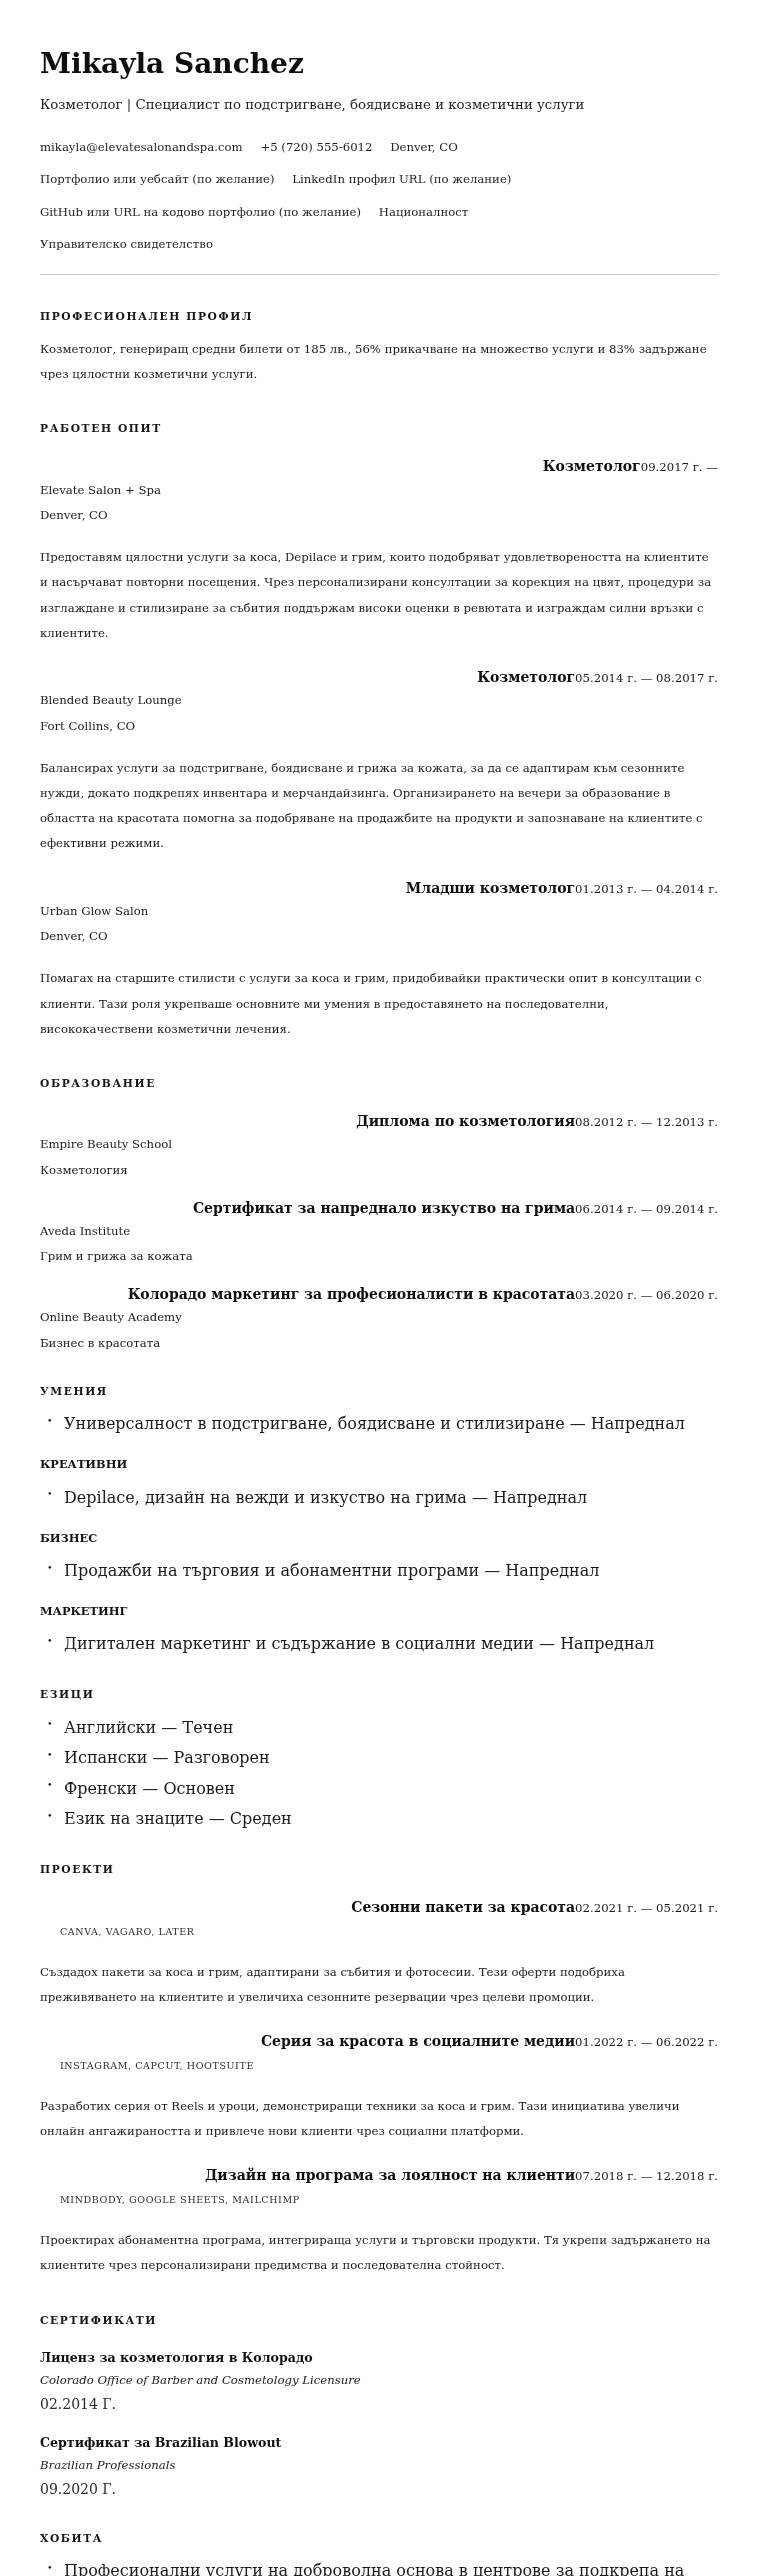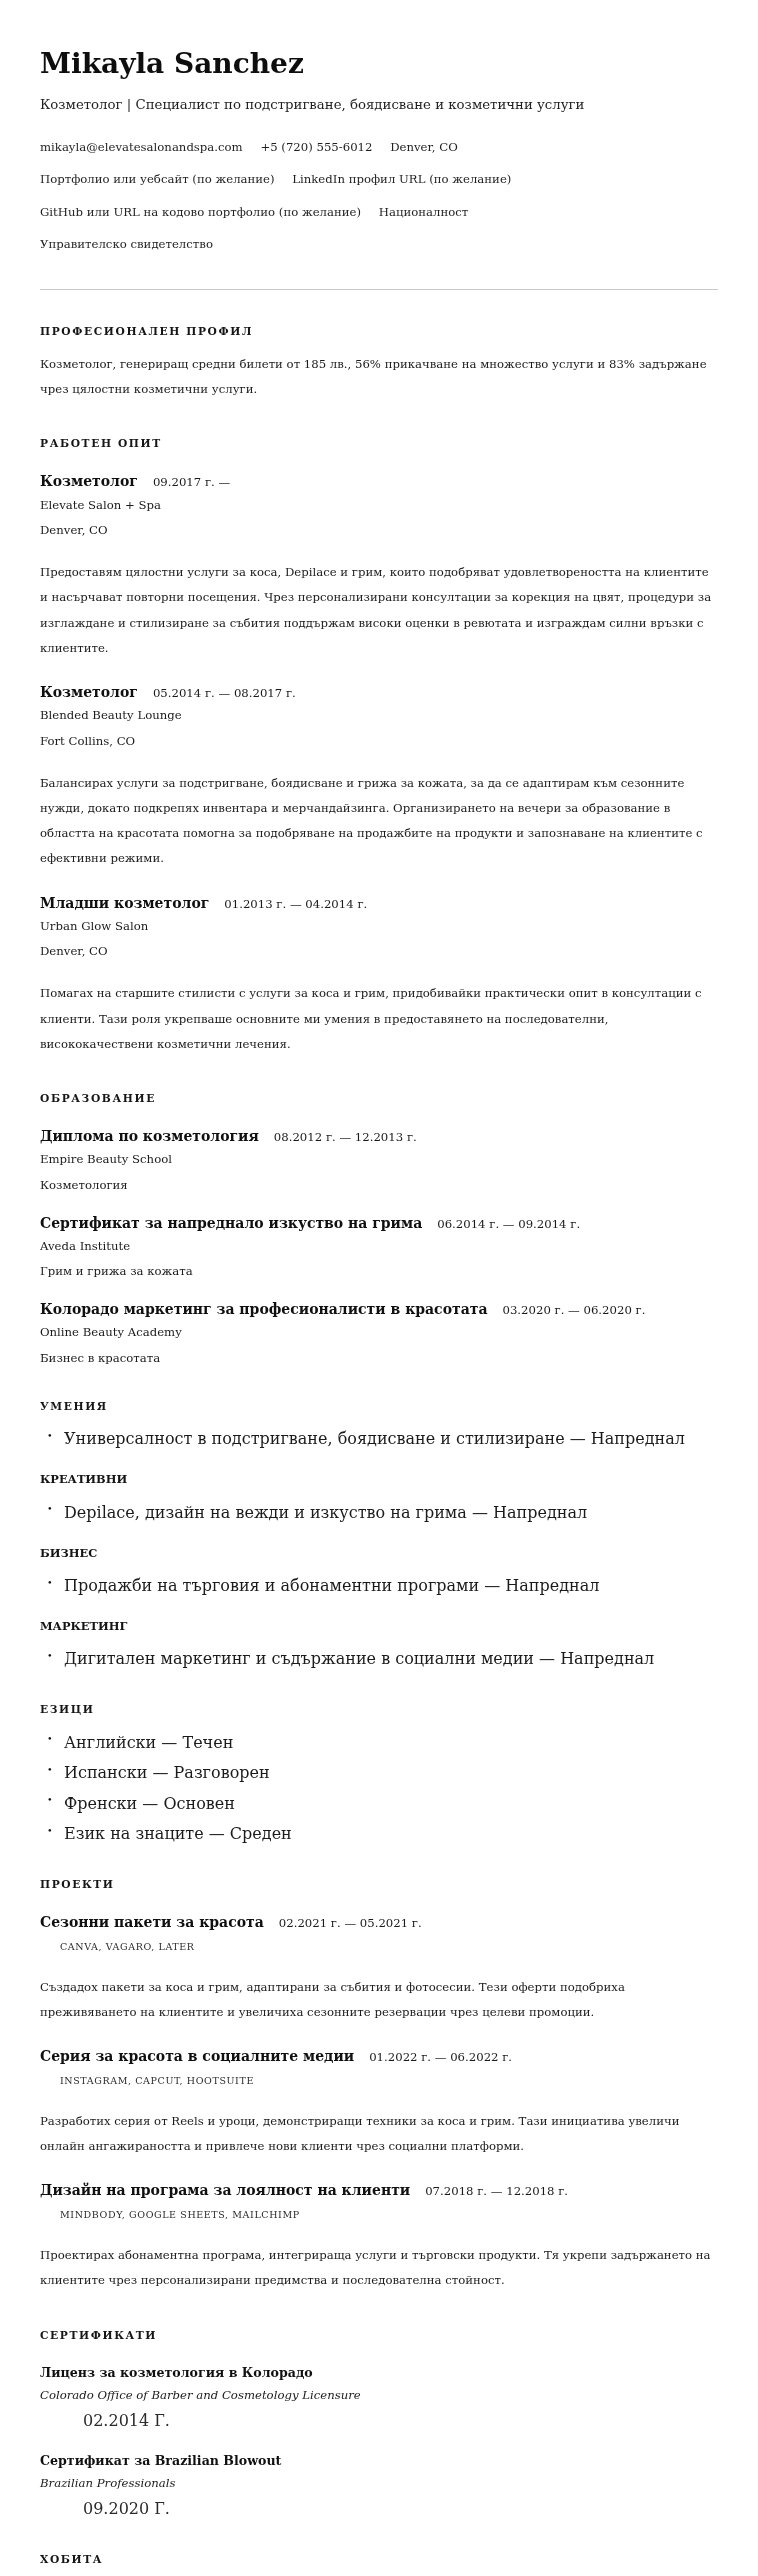--- a/index.html
+++ b/index.html
@@ -2,47 +2,47 @@
 <html lang="bg" style="font-size:10px"><head>
 <meta charset="utf-8">
 <style>
   html,body { margin:0; padding:0; background:#ffffff; }
   body { font-family:"DejaVu Serif","Liberation Serif",serif; color:#1b1b1b; }
   .page { width:758px; min-height:2576px; box-sizing:border-box; padding:47px 40px 38px 40px; background:#fff; }
 
   .name { font-size:28px; font-weight:700; margin:0 0 17px 0; color:#0e0e0e; }
   .headline { font-size:13.3px; margin:0 0 28px 0; color:#1f1f1f; }
   .contact-row { display:flex; flex-wrap:wrap; gap:5px 17.7px; font-size:11.7px; color:#1f1f1f; margin:0 0 18.3px 0; }
-  .contact-row.last { margin-bottom:38px;text-align:center; }
+  .contact-row.last { margin-bottom:23px;text-align:center; }
   .divider { border:none; border-top:0.6px solid #c9c9c9; margin:0; }
 
   .section { margin-top:35px; }
   .section-title { font-size:10.7px; font-weight:700; letter-spacing:1.6px; margin:0; color:#161616; }
 
   .profile-text { font-size:11.7px; line-height:2.16; margin:14px 0 0 0; }
 
   .entry { margin-top:23px; }
-  .entry-head { display:flex; justify-content:flex-start; align-items:flex-start; gap:15px; }
+  .entry-head { display:flex; justify-content:flex-end; align-items:flex-start; }
   .entry-title { font-size:14px; font-weight:700; margin:0; color:#101010; }
   .entry-dates { font-size:11.7px; white-space:nowrap; padding-top:1.9px; color:#1b1b1b; }
   .entry-sub { font-size:11.7px; margin-top:8.2px; }
   .entry-sub2 { font-size:11.7px; margin-top:11.4px; }
   .entry-desc { font-size:11.7px; line-height:2.16; margin-top:23px; }
 
   .skill-label { font-size:11.4px; font-weight:700; margin-top:24px; color:#141414; }
   ul.dotted { list-style:none; margin:16.4px 0 0 0; padding:0; }
   ul.dotted li { position:relative; font-size:16px; padding-left:24px; margin-top:11.4px; }
   ul.dotted li:first-child { margin-top:0; }
   ul.dotted li::before { content:"•"; position:absolute; left:7px; top:0.6px; font-size:9.5px; color:#111; }
 
   .tools-line { font-size:9.5px; letter-spacing:0.6px; margin-top:10.7px; color:#2b2b2b;margin-left:20px; }
 
   .cert-name { font-size:12.6px; font-weight:700; margin-top:23px; color:#101010; }
   .cert-org { font-size:11.7px; margin-top:8.2px;font-style:italic; }
-  .cert-date { font-size:16px; margin-top:8.8px; color:#2b2b2b;margin-left:43px; }
+  .cert-date { font-size:14px; margin-top:8.8px; color:#2b2b2b; }
 </style>
 </head>
 <body>
 
 <div class="page">
 
   <h1 class="name">Mikayla Sanchez</h1>
   <p class="headline">Козметолог | Специалист по подстригване, боядисване и козметични услуги</p>
 
   <div class="contact-row">

